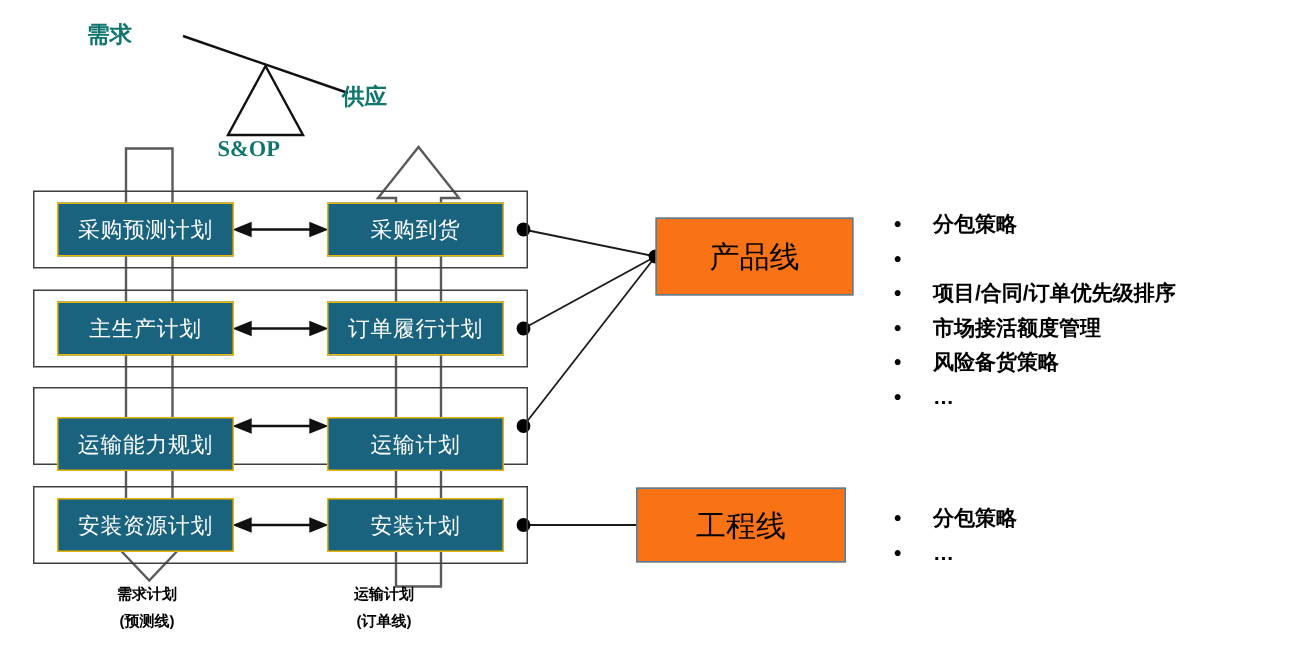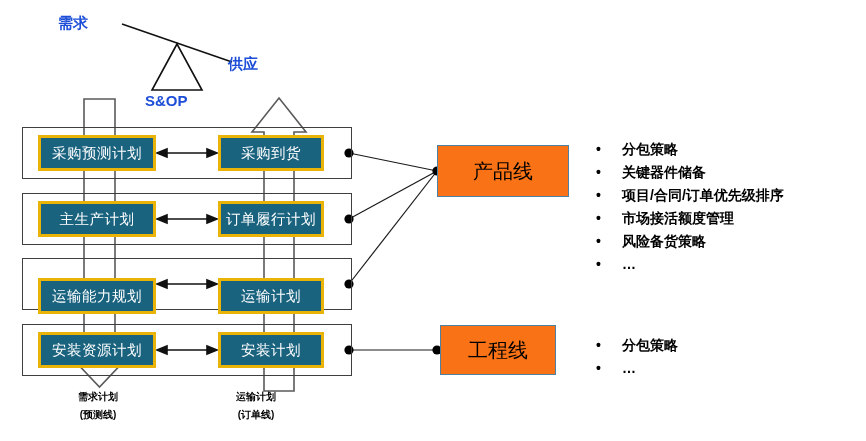--- a/index.html
+++ b/index.html
@@ -23,22 +23,23 @@
     top: 0;
     width: 866px;
     height: 441px;
   }
 
   
   .balance-label {
     position: absolute;
     font-weight: bold;
     font-size: 15px;
-    color: #1d4ed8;
+    color: #0f766e;
     white-space: nowrap;
+    font-family: Liberation Serif, serif;
   }
   #label-demand   { left: 58px;  top: 14px; }
   #label-supply   { left: 228px; top: 55px; text-align: center; }
   #label-sop      { left: 145px; top: 92px; font-size: 15px; }
 
   
   .row-box {
     position: absolute;
     left: 22px;
     width: 330px;
@@ -50,50 +51,50 @@
   #row-box-0 { top: 127px; }
   #row-box-1 { top: 193px; }
   #row-box-2 { top: 258px; }
   #row-box-3 { top: 324px; }
 
   
   .plan-box {
     position: absolute;
     height: 36px;
     background: #1a637f;
-    border: 3px solid #eab308;
+    border: 1px solid #eab308;
     color: #ffffff;
     font-size: 14.5px;
     display: flex;
     align-items: center;
     justify-content: center;
     box-sizing: border-box;
     letter-spacing: 0.5px;
   }
   .plan-left  { left: 38px;  width: 118px; }
-  .plan-right { left: 218px; width: 106px; }
+  .plan-right { left: 218px; width: 118px; }
   .r0 { top: 135px; }
   .r1 { top: 201px; }
   .r2 { top: 278px; }
   .r3 { top: 332px; }
 
   
   .cat-box {
     position: absolute;
     border: 1.5px solid #4d81a4;
     background: #f97316;
     color: #000000;
     font-size: 20px;
     display: flex;
     align-items: center;
     justify-content: center;
     box-sizing: border-box;
   }
   #cat-box-0 { left: 437px; top: 145px; width: 132px; height: 52px; }
-  #cat-box-1 { left: 440px; top: 325px; width: 116px; height: 50px; }
+  #cat-box-1 { left: 424px; top: 325px; width: 140px; height: 50px; }
 
   
   .bullet-list {
     position: absolute;
     color: #000000;
   }
   #bullets-0 { left: 596px; top: 138px; }
   #bullets-1 { left: 596px; top: 334px; }
   .bullet-row {
     display: flex;
@@ -199,21 +200,20 @@
   <div class="cat-box" id="cat-box-0">产品线</div>
   <div class="cat-box" id="cat-box-1">工程线</div>
 
   <div class="bullet-list" id="bullets-0">
     <div class="bullet-row">
       <span class="bullet-dot">•</span>
       <span class="bullet-text">分包策略</span>
     </div>
     <div class="bullet-row">
       <span class="bullet-dot">•</span>
-      <span class="bullet-text">关键器件储备</span>
     </div>
     <div class="bullet-row">
       <span class="bullet-dot">•</span>
       <span class="bullet-text">项目/合同/订单优先级排序</span>
     </div>
     <div class="bullet-row">
       <span class="bullet-dot">•</span>
       <span class="bullet-text">市场接活额度管理</span>
     </div>
     <div class="bullet-row">

